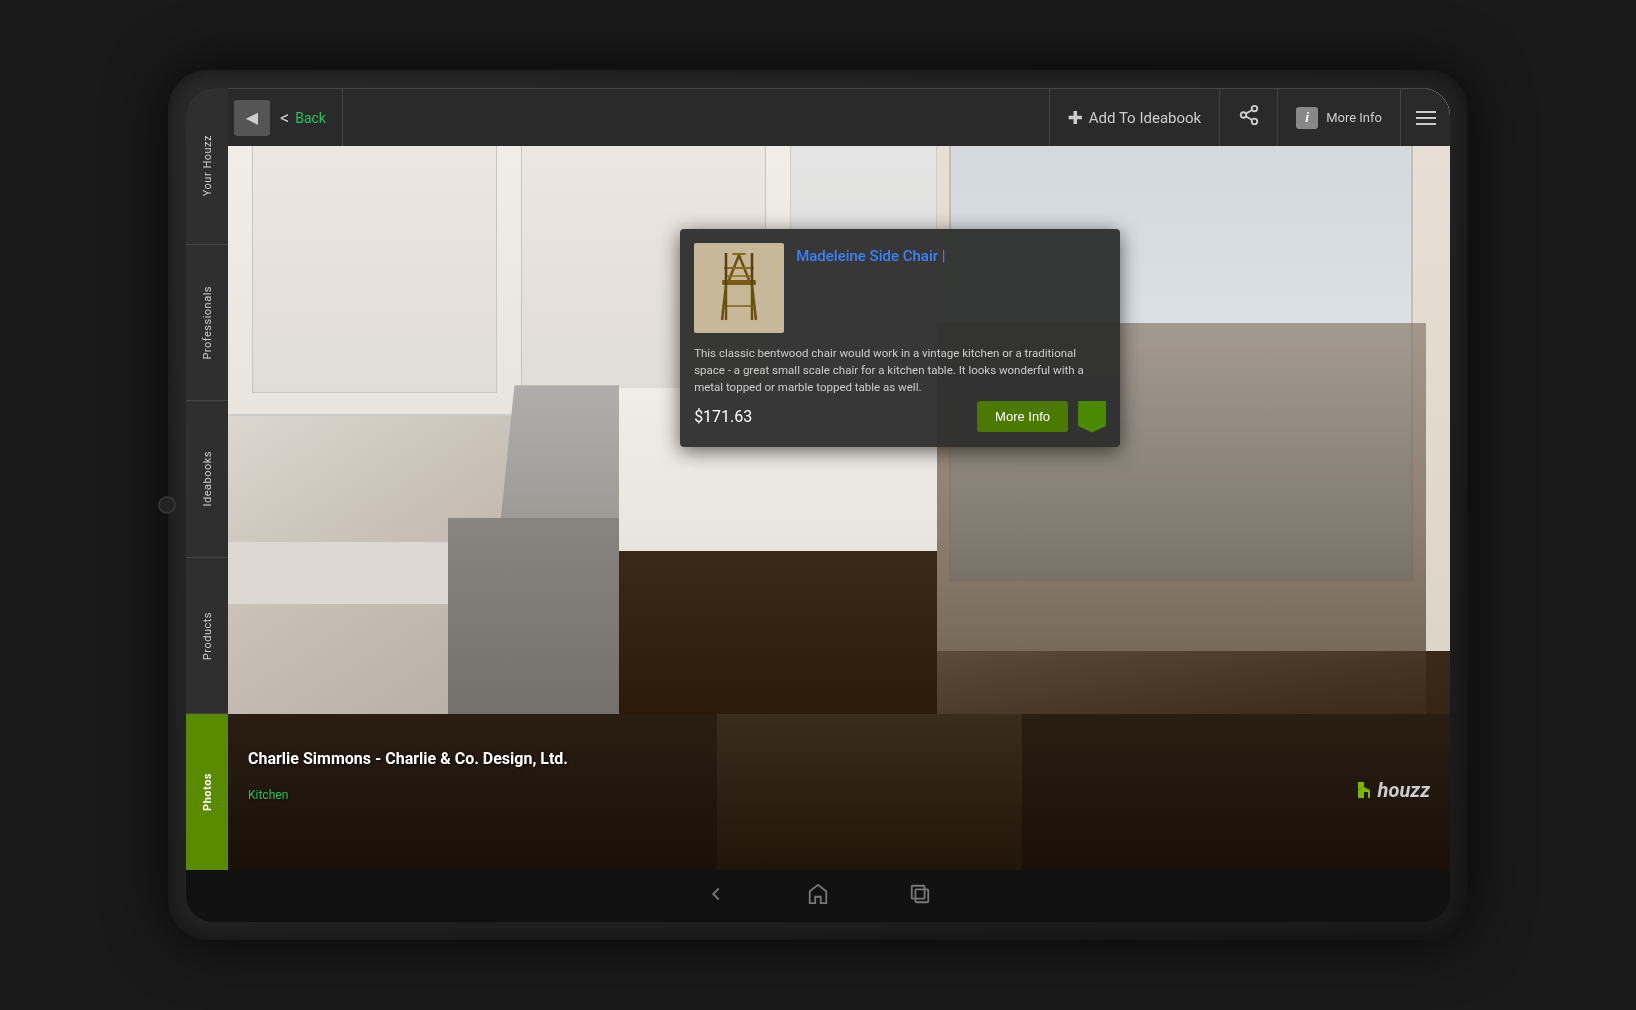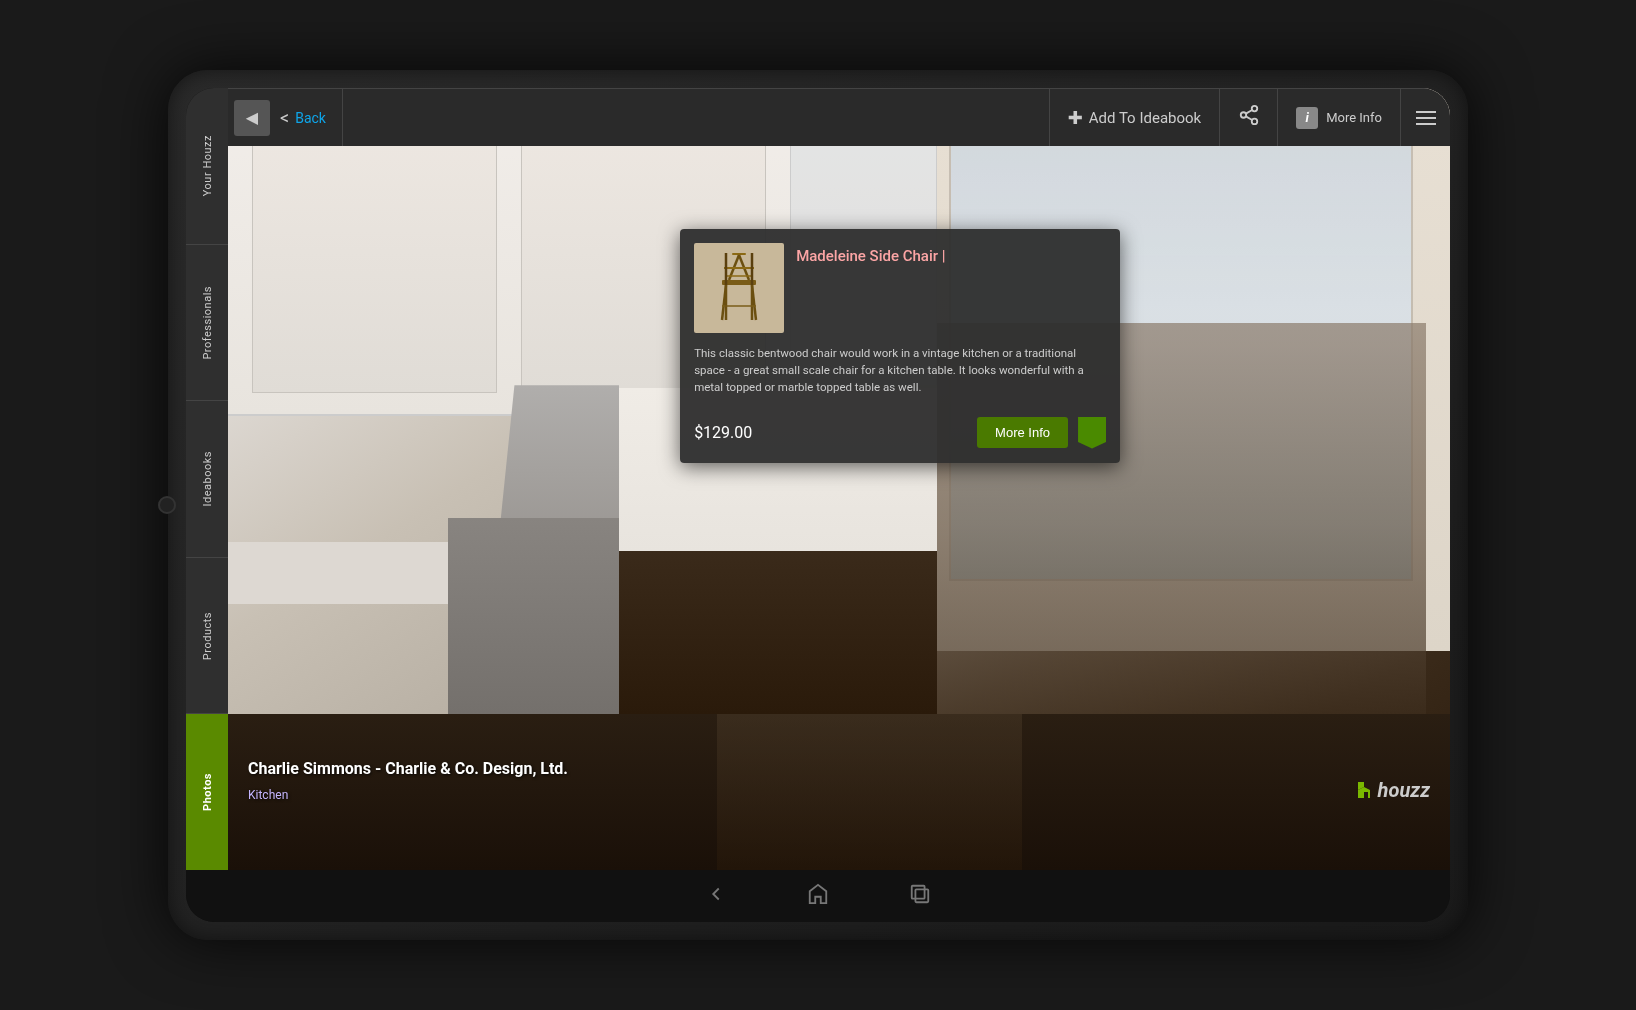--- a/index.html
+++ b/index.html
@@ -118,24 +118,24 @@
     }
 
     .photo-credit .designer-name {
       color: #fff;
       font-size: 16px;
       font-weight: bold;
       text-shadow: 1px 1px 3px rgba(0,0,0,0.8);
     }
 
     .photo-credit .room-type {
-      color: #c4b5fd;
+      color: #22c55e;
       font-size: 12px;
       text-shadow: 1px 1px 3px rgba(0,0,0,0.8);
-      margin-top: 10px;
+      margin-top: 20px;
     }
 
     
     .houzz-watermark {
       position: absolute;
       bottom: 68px;
       right: 20px;
       z-index: 5;
       display: flex;
       align-items: center;
@@ -185,32 +185,32 @@
       overflow: hidden;
     }
 
     
     .chair-svg {
       width: 70px;
       height: 80px;
     }
 
     .product-title {
-      color: #fca5a5;
+      color: #3b82f6;
       font-size: 15px;
       font-weight: 500;
       padding-top: 4px;
       line-height: 1.3;
     }
 
     .popup-description {
       color: #ccc;
       font-size: 11.5px;
       line-height: 1.5;
-      margin-bottom: 20px;
+      margin-bottom: 4px;
     }
 
     .popup-footer {
       display: flex;
       align-items: center;
       gap: 10px;
     }
 
     .product-price {
       color: #fff;
@@ -257,21 +257,21 @@
       border-right: 1px solid #444;
       height: 100%;
     }
 
     .back-arrow {
       color: #ccc;
       font-size: 18px;
     }
 
     .back-label {
-      color: #0ea5e9;
+      color: #22c55e;
       font-size: 14px;
     }
 
     .toolbar-left-arrow {
       width: 36px;
       height: 36px;
       background: #555;
       border-radius: 3px;
       display: flex;
       align-items: center;
@@ -471,21 +471,21 @@
                 <line x1="22" y1="5" x2="22" y2="37" stroke="#5a3f0e" stroke-width="2.5"></line>
                 <line x1="48" y1="5" x2="48" y2="37" stroke="#5a3f0e" stroke-width="2.5"></line>
               </svg>
             </div>
             <div>
               <div class="product-title">Madeleine Side Chair |</div>
             </div>
           </div>
           <div class="popup-description">This classic bentwood chair would work in a vintage kitchen or a traditional space - a great small scale chair for a kitchen table. It looks wonderful with a metal topped or marble topped table as well.</div>
           <div class="popup-footer">
-            <div class="product-price">$129.00</div>
+            <div class="product-price">$171.63</div>
             <button class="more-info-btn">More Info</button>
             <div class="tag-icon"></div>
           </div>
         </div>
 
         <div class="photo-credit">
           <div class="designer-name">Charlie Simmons - Charlie &amp; Co. Design, Ltd.</div>
           <div class="room-type">Kitchen</div>
         </div>
 

